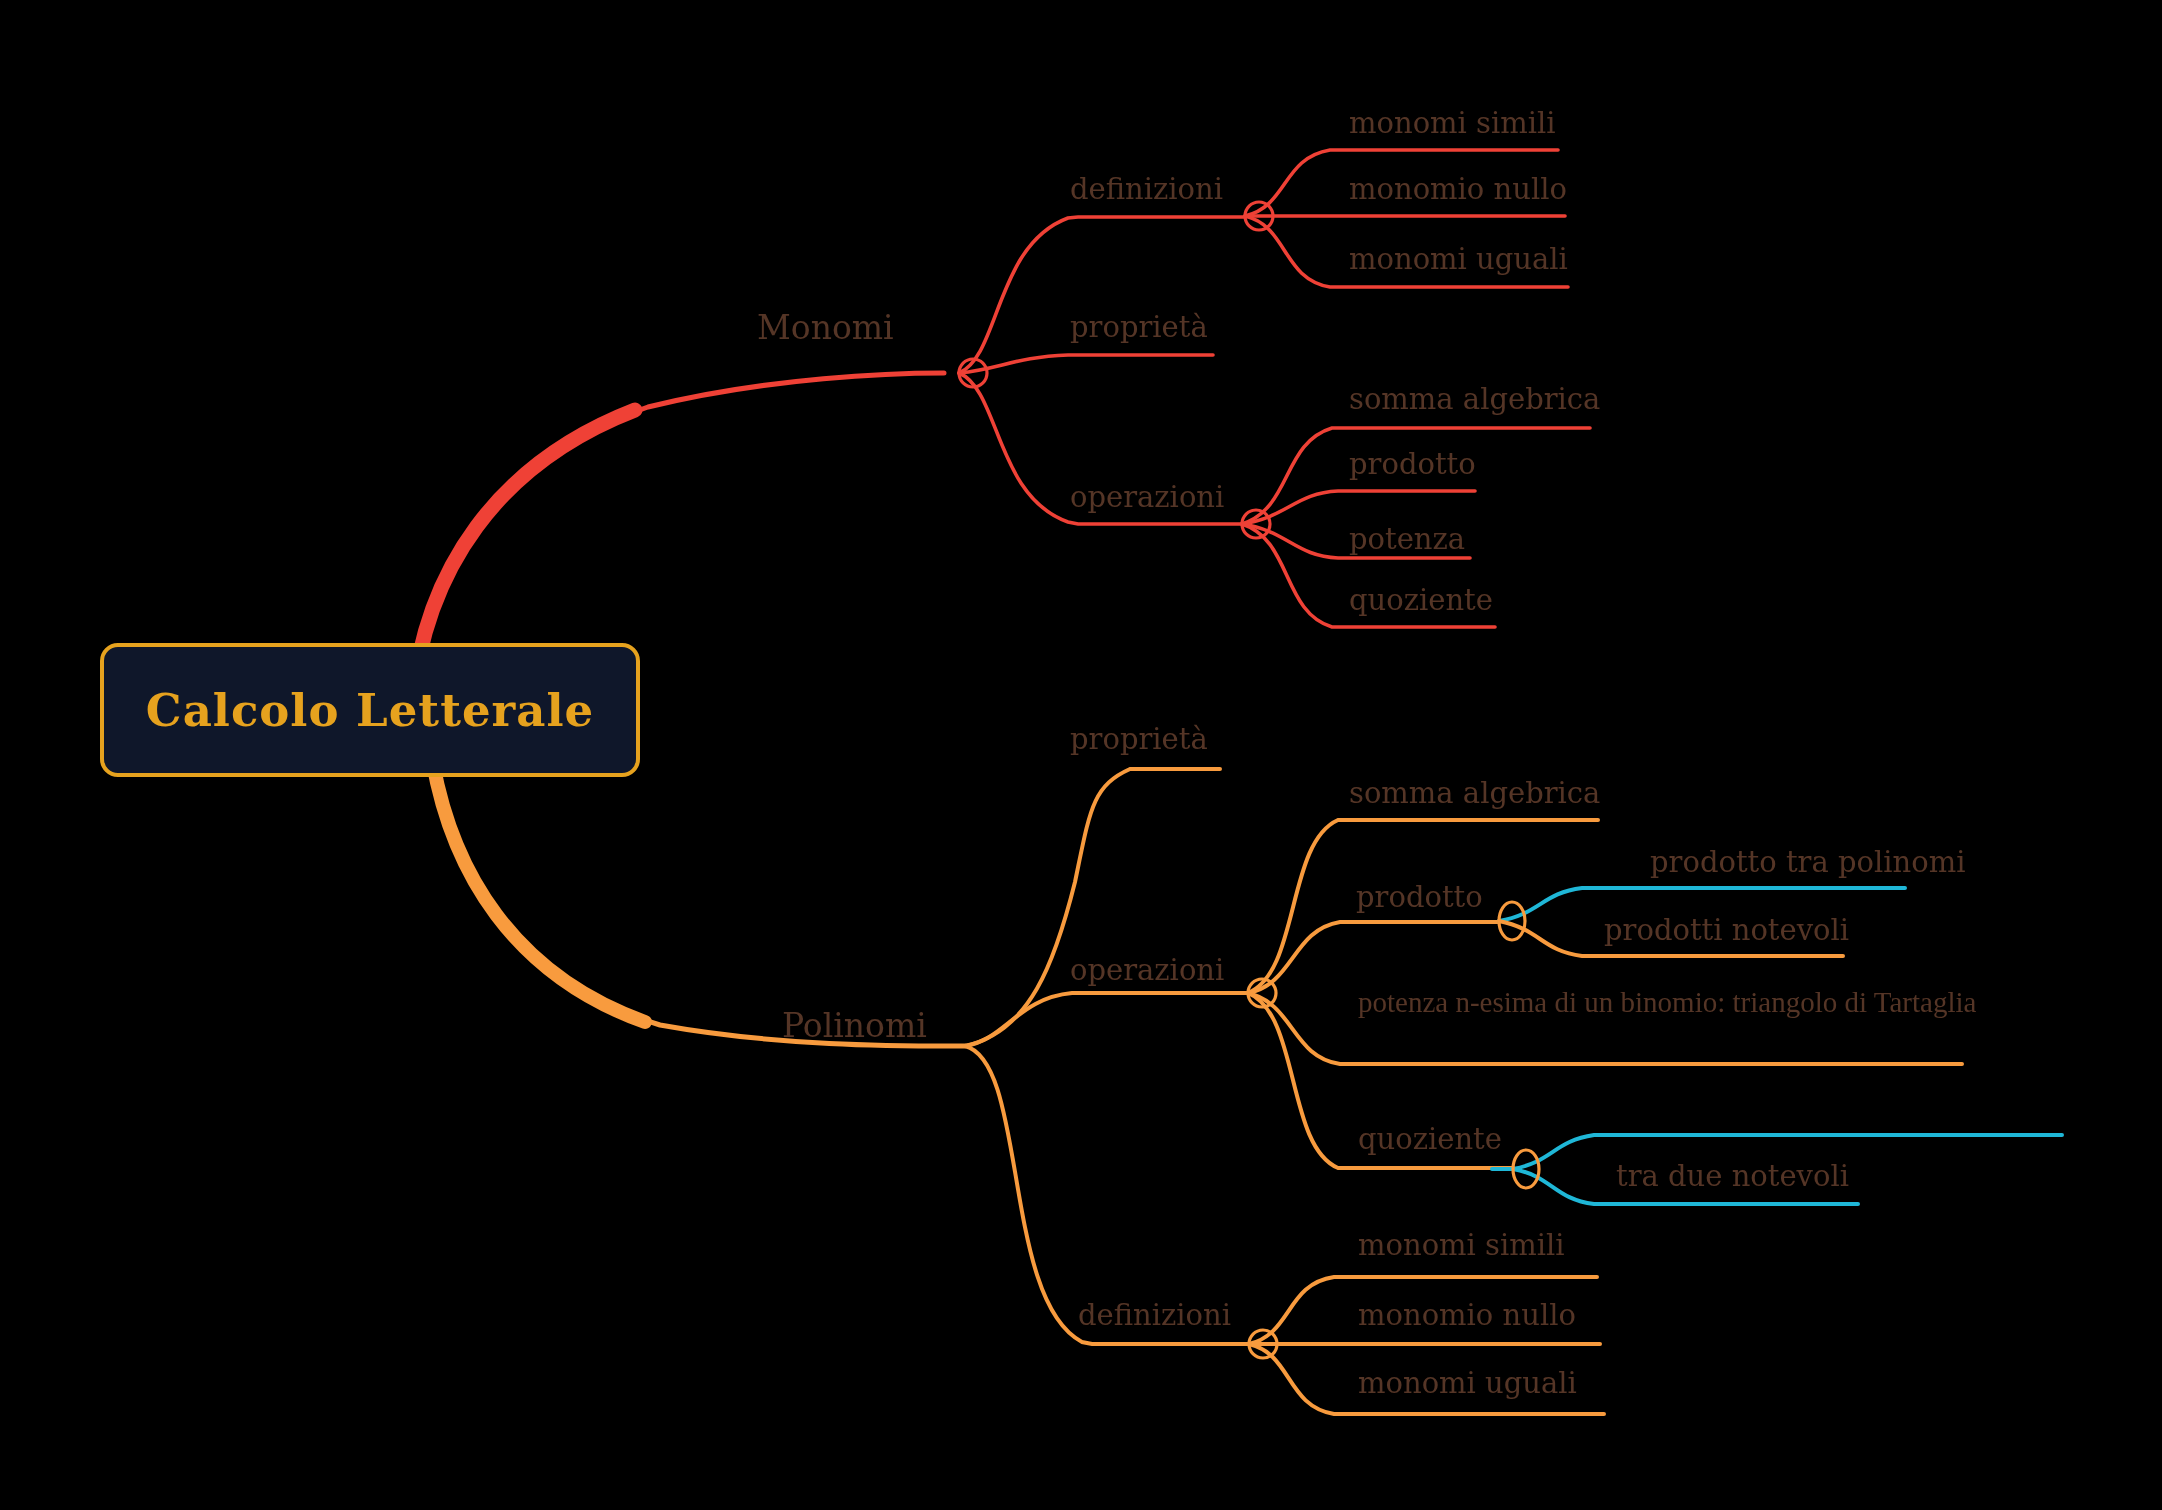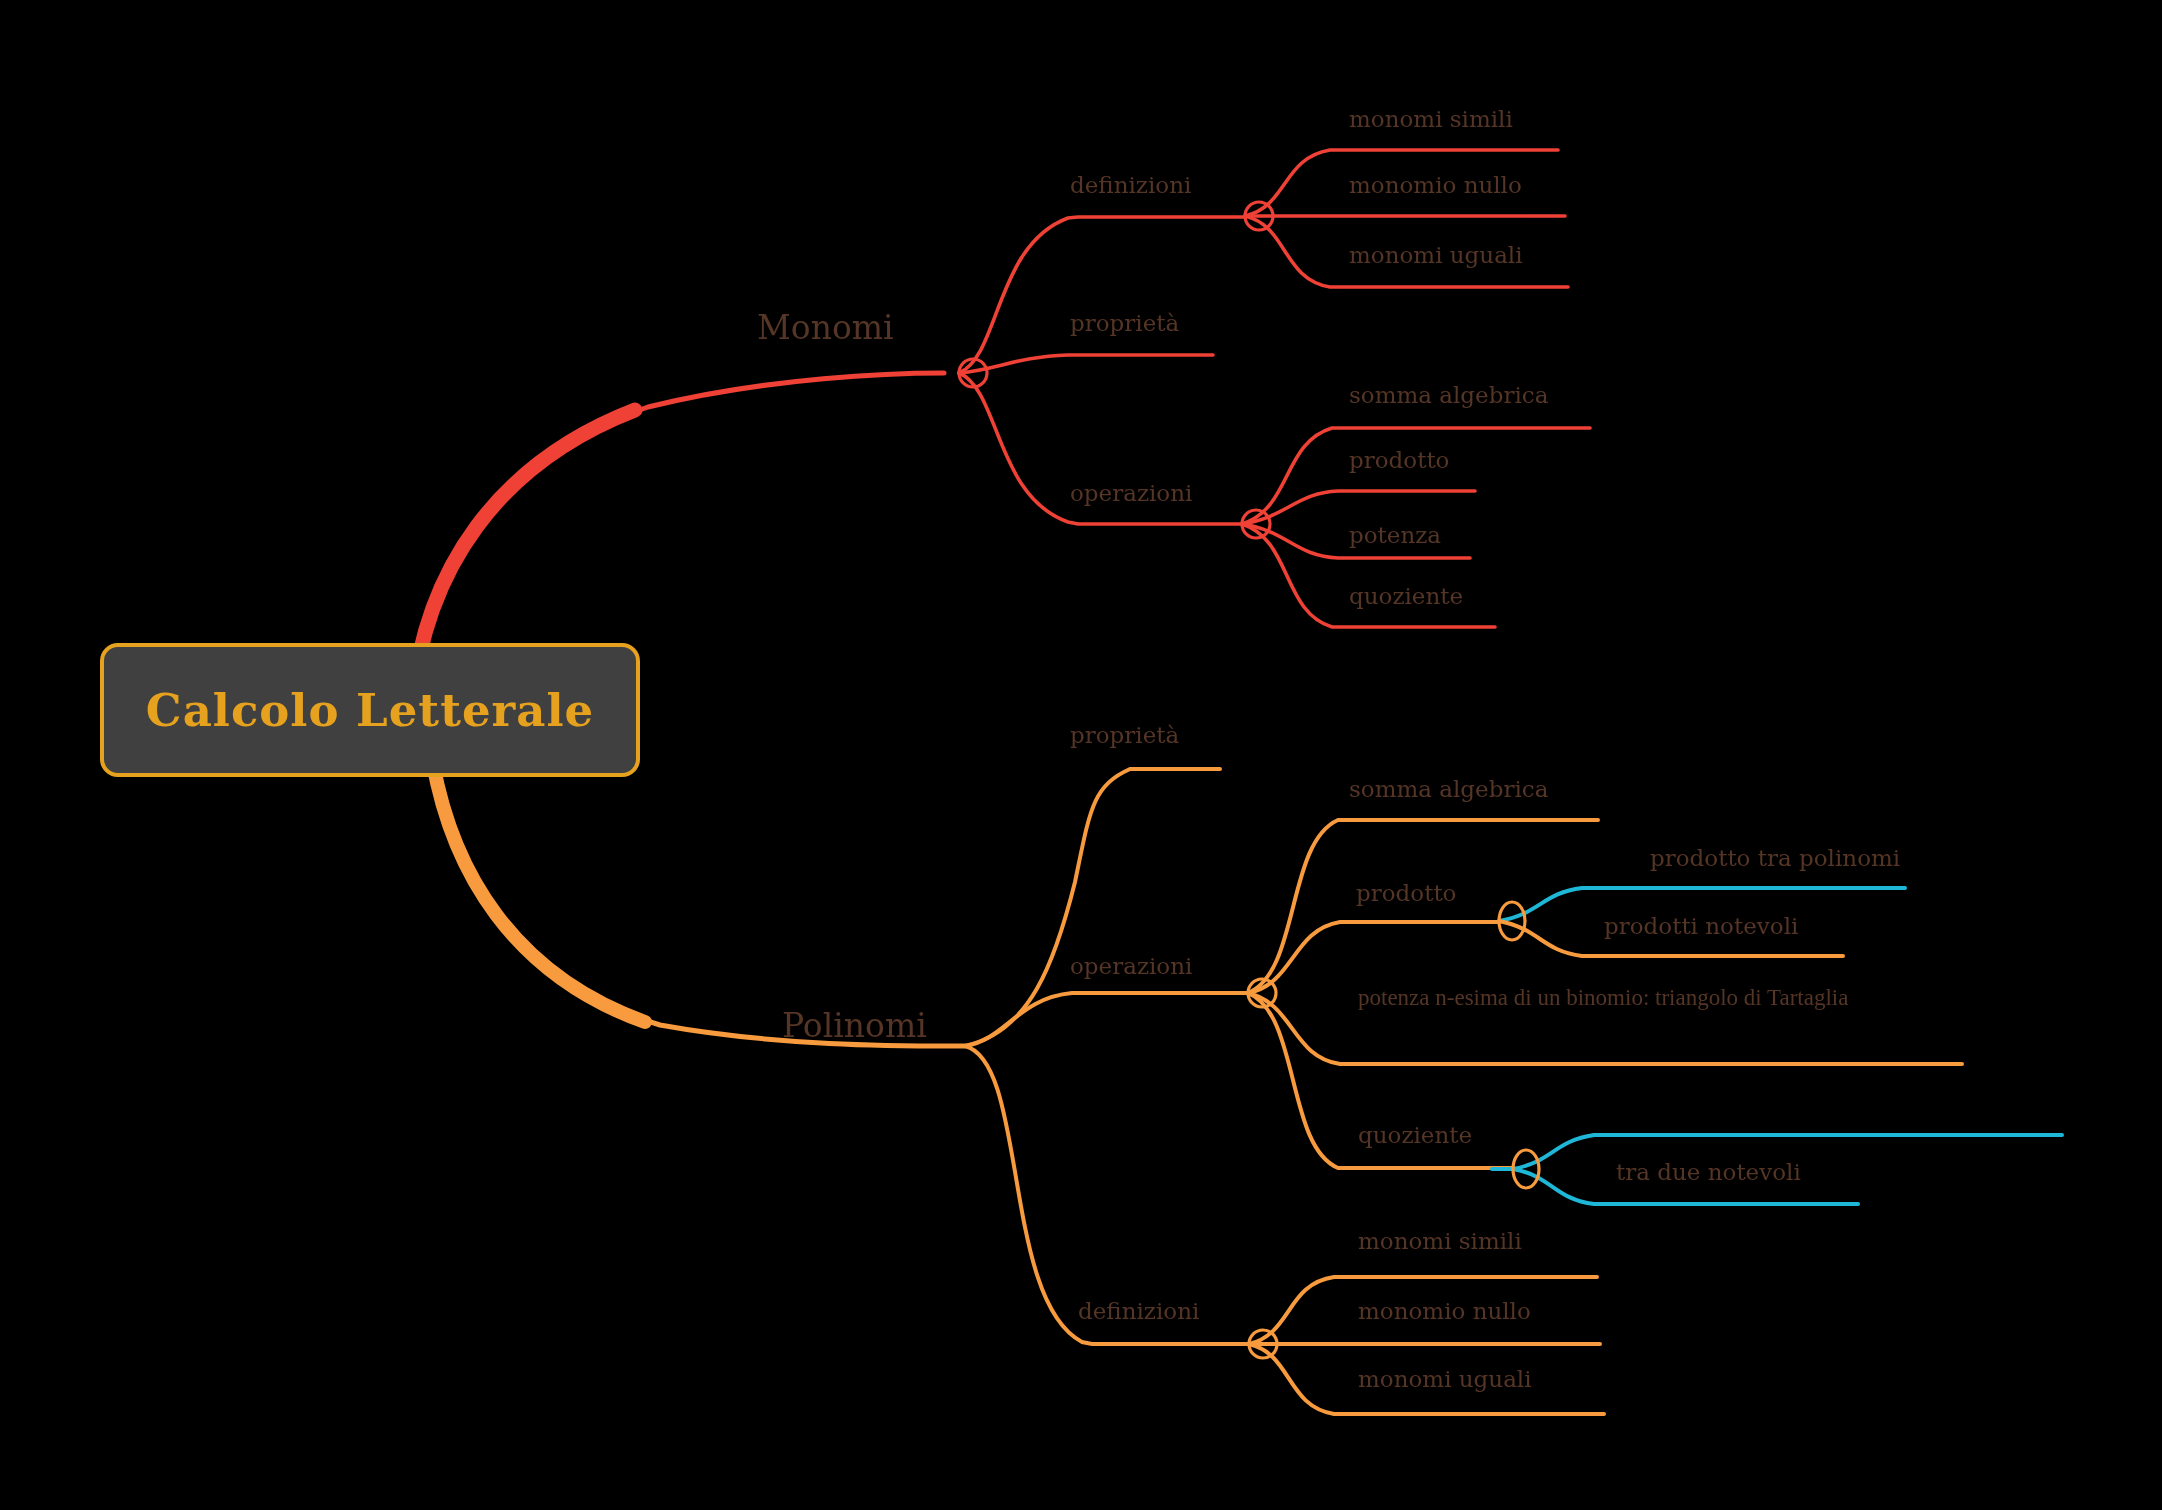--- a/index.html
+++ b/index.html
@@ -21,34 +21,34 @@
   .wires .red    { stroke: #EF4136; }
   .wires .orange { stroke: #F89B3E; }
   .wires .cyan   { stroke: #1FB7D7; }
   .wires circle, .wires ellipse { fill: none; stroke-width: 3.2px; }
   .wires .ring-red    { stroke: #EF4136; }
   .wires .ring-orange { stroke: #F89B3E; }
 
   .lbl {
     position: absolute;
     color: #553526;
-    font-size: 23px;
+    font-size: 29px;
     line-height: 1.2;
     white-space: nowrap;
     cursor: default;
   }
   .lbl.big { font-size: 33px; }
   .lbl.wrap { white-space: normal; width: 625px; line-height: 1.26; }
 
   .root-box {
     position: absolute;
     left: 100px; top: 643px;
     width: 540px; height: 134px;
     box-sizing: border-box;
-    background: #404040;
+    background: #0f172a;
     border: 4.5px solid #E6A21E;
     border-radius: 18px;
     display: flex;
     align-items: center;
     justify-content: center;
   }
   .root-box .title {
     font-weight: bold;
     font-size: 45px;
     color: #E6A21E;

